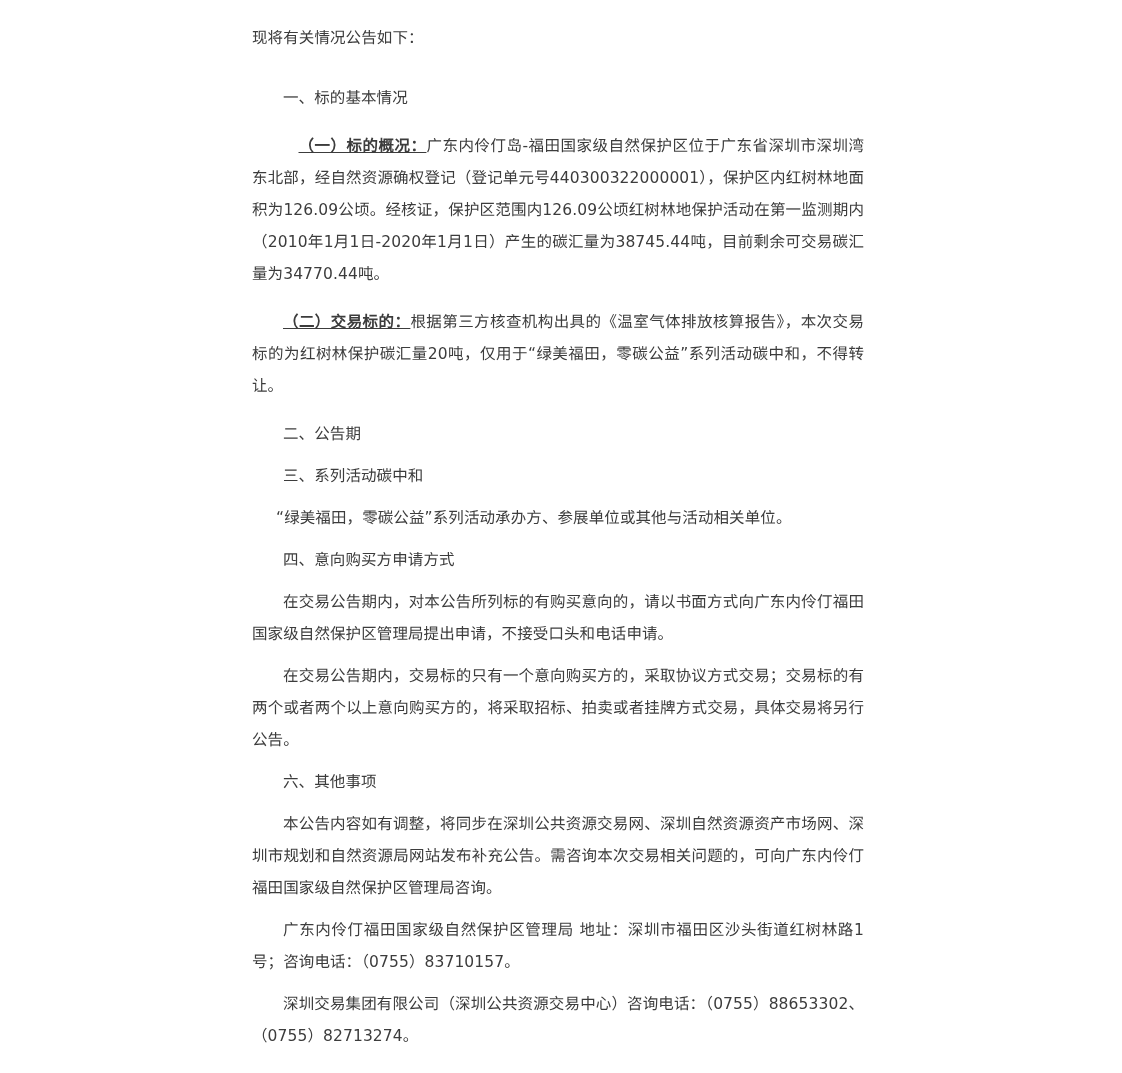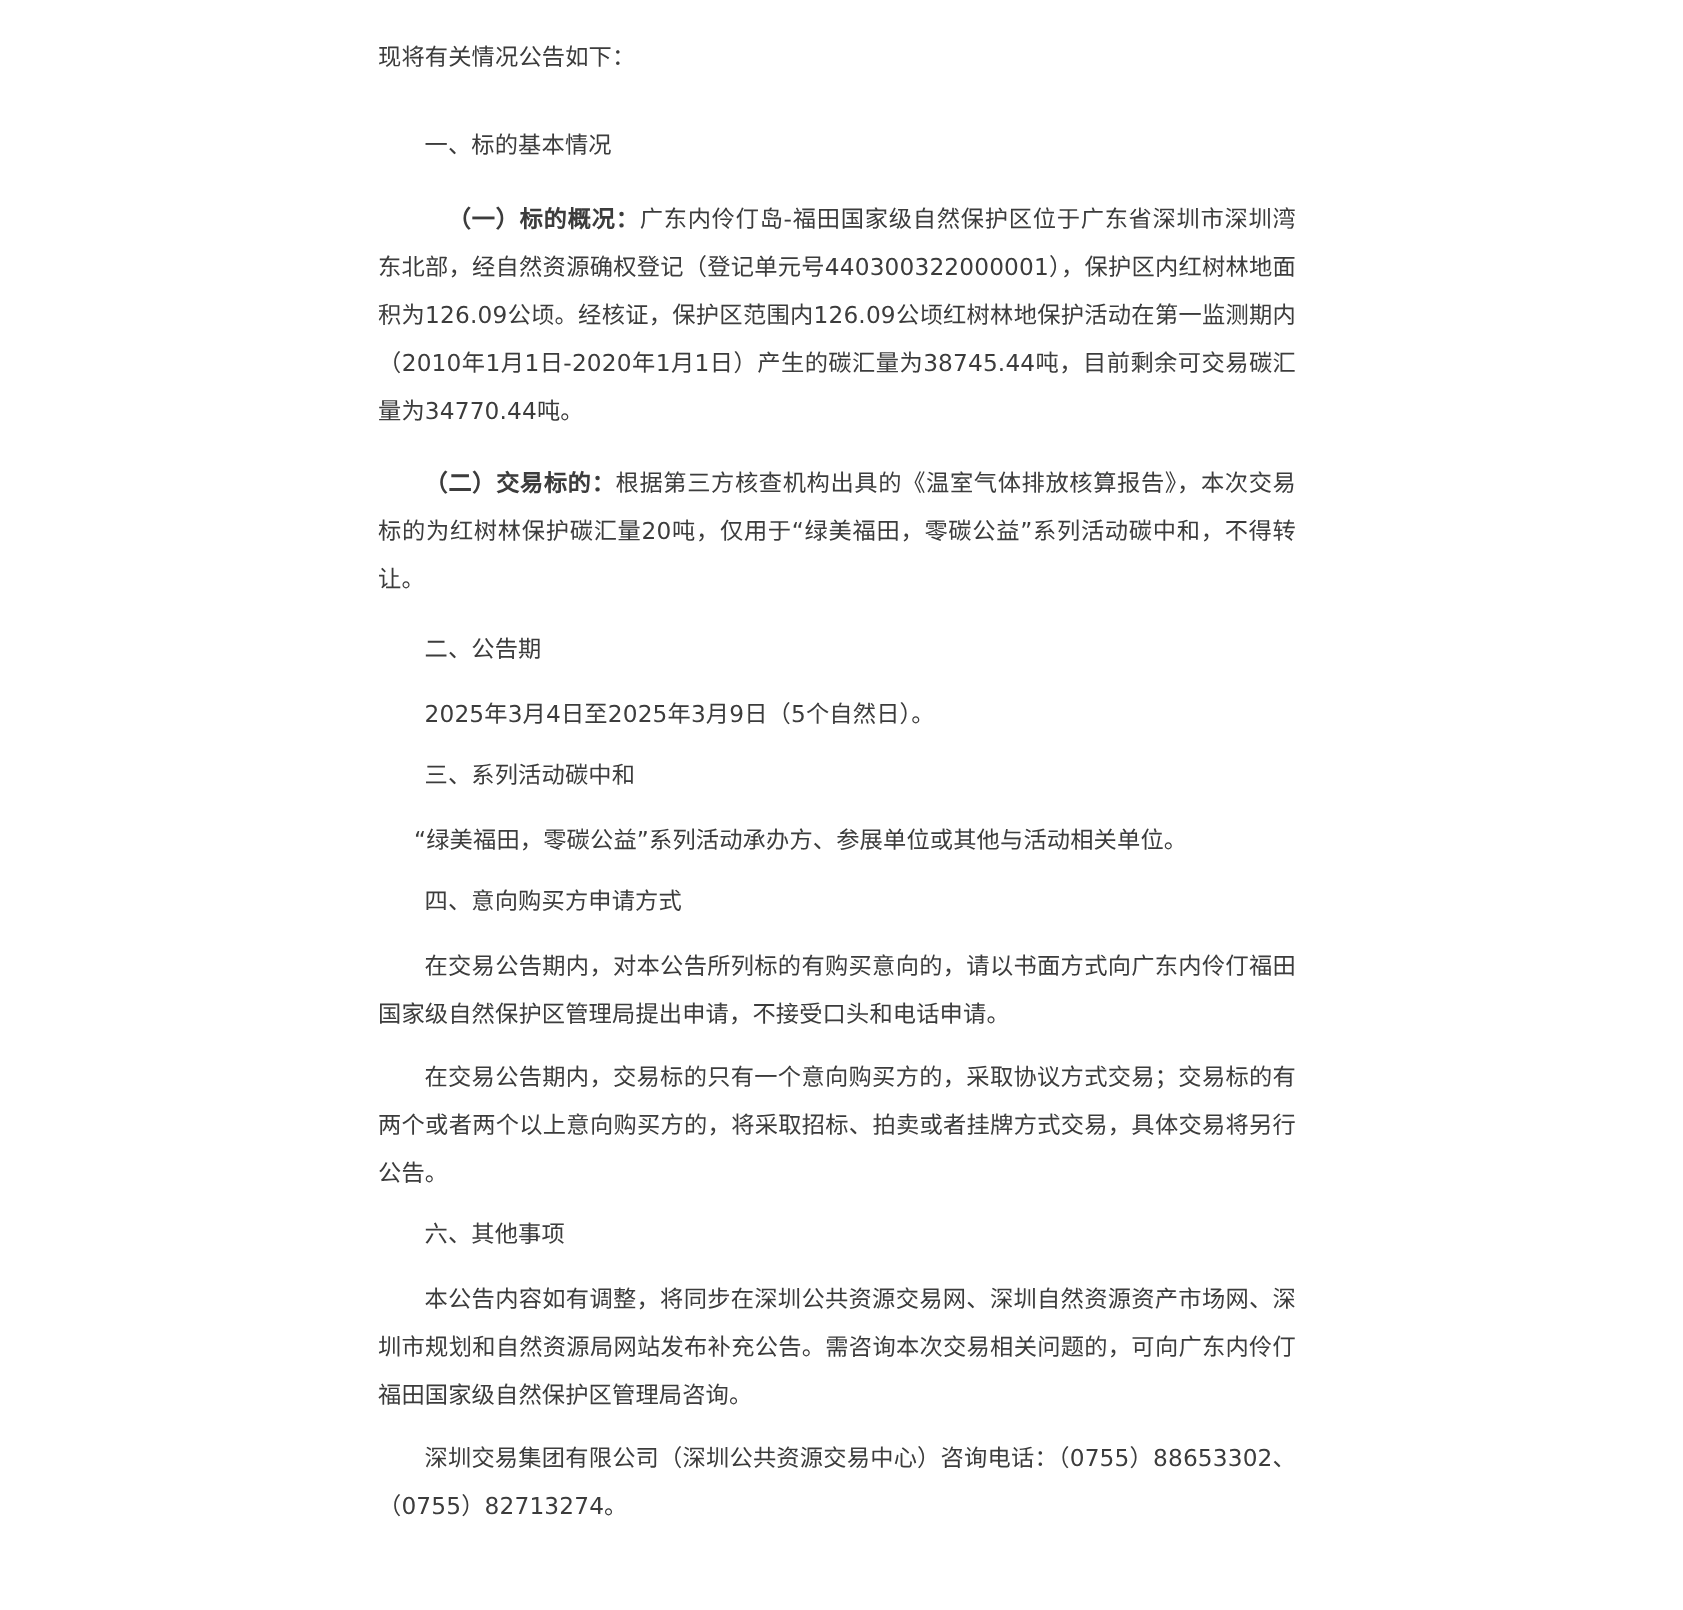--- a/index.html
+++ b/index.html
@@ -42,46 +42,47 @@
   .indent-2 { text-indent: 2em; }
   .indent-3 { text-indent: 3em; }
   .indent-q { text-indent: 1.55em; }
   .lead     { text-indent: 0; }
   .section-head {
     text-indent: 2em;
     font-family: Liberation Serif, serif;
   }
   .lbl {
     font-weight: bold;
+    text-decoration: underline;
   }
 </style>
 </head>
 <body>
 
 <div class="page">
   <article class="doc-body">
 
     <p class="lead">现将有关情况公告如下：</p>
 
     <p class="section-head gap-lg">一、标的基本情况</p>
 
     <p class="indent-3 gap-md"><span class="lbl">（一）标的概况：</span><span>广东内伶仃岛-福田国家级自然保护区位于广东省深圳市深圳湾东北部，经自然资源确权登记（登记单元号440300322000001），保护区内红树林地面积为126.09公顷。经核证，保护区范围内126.09公顷红树林地保护活动在第一监测期内（2010年1月1日-2020年1月1日）产生的碳汇量为38745.44吨，目前剩余可交易碳汇量为34770.44吨。</span></p>
 
     <p class="indent-2 gap-md"><span class="lbl">（二）交易标的：</span><span>根据第三方核查机构出具的《温室气体排放核算报告》，本次交易标的为红树林保护碳汇量20吨，仅用于“绿美福田，零碳公益”系列活动碳中和，不得转让。</span></p>
 
     <p class="section-head gap-md">二、公告期</p>
-    <p class="indent-2 gap-sm">2025年3月4日至2025年3月9日（5个自然日）。</p>
 
     <p class="section-head gap-sm">三、系列活动碳中和</p>
     <p class="indent-q gap-sm">“绿美福田，零碳公益”系列活动承办方、参展单位或其他与活动相关单位。</p>
 
     <p class="section-head gap-sm">四、意向购买方申请方式</p>
     <p class="indent-2 gap-sm">在交易公告期内，对本公告所列标的有购买意向的，请以书面方式向广东内伶仃福田国家级自然保护区管理局提出申请，不接受口头和电话申请。</p>
 
     <p class="indent-2 gap-sm">在交易公告期内，交易标的只有一个意向购买方的，采取协议方式交易；交易标的有两个或者两个以上意向购买方的，将采取招标、拍卖或者挂牌方式交易，具体交易将另行公告。</p>
 
     <p class="section-head gap-sm">六、其他事项</p>
     <p class="indent-2 gap-sm">本公告内容如有调整，将同步在深圳公共资源交易网、深圳自然资源资产市场网、深圳市规划和自然资源局网站发布补充公告。需咨询本次交易相关问题的，可向广东内伶仃福田国家级自然保护区管理局咨询。</p>
 
+    <p class="indent-2 gap-sm">广东内伶仃福田国家级自然保护区管理局 地址：深圳市福田区沙头街道红树林路1号；咨询电话：（0755）83710157。</p>
     <p class="indent-2 gap-sm">深圳交易集团有限公司（深圳公共资源交易中心）咨询电话：（0755）88653302、（0755）82713274。</p>
 
   </article>
 </div>
 
 </body></html>

